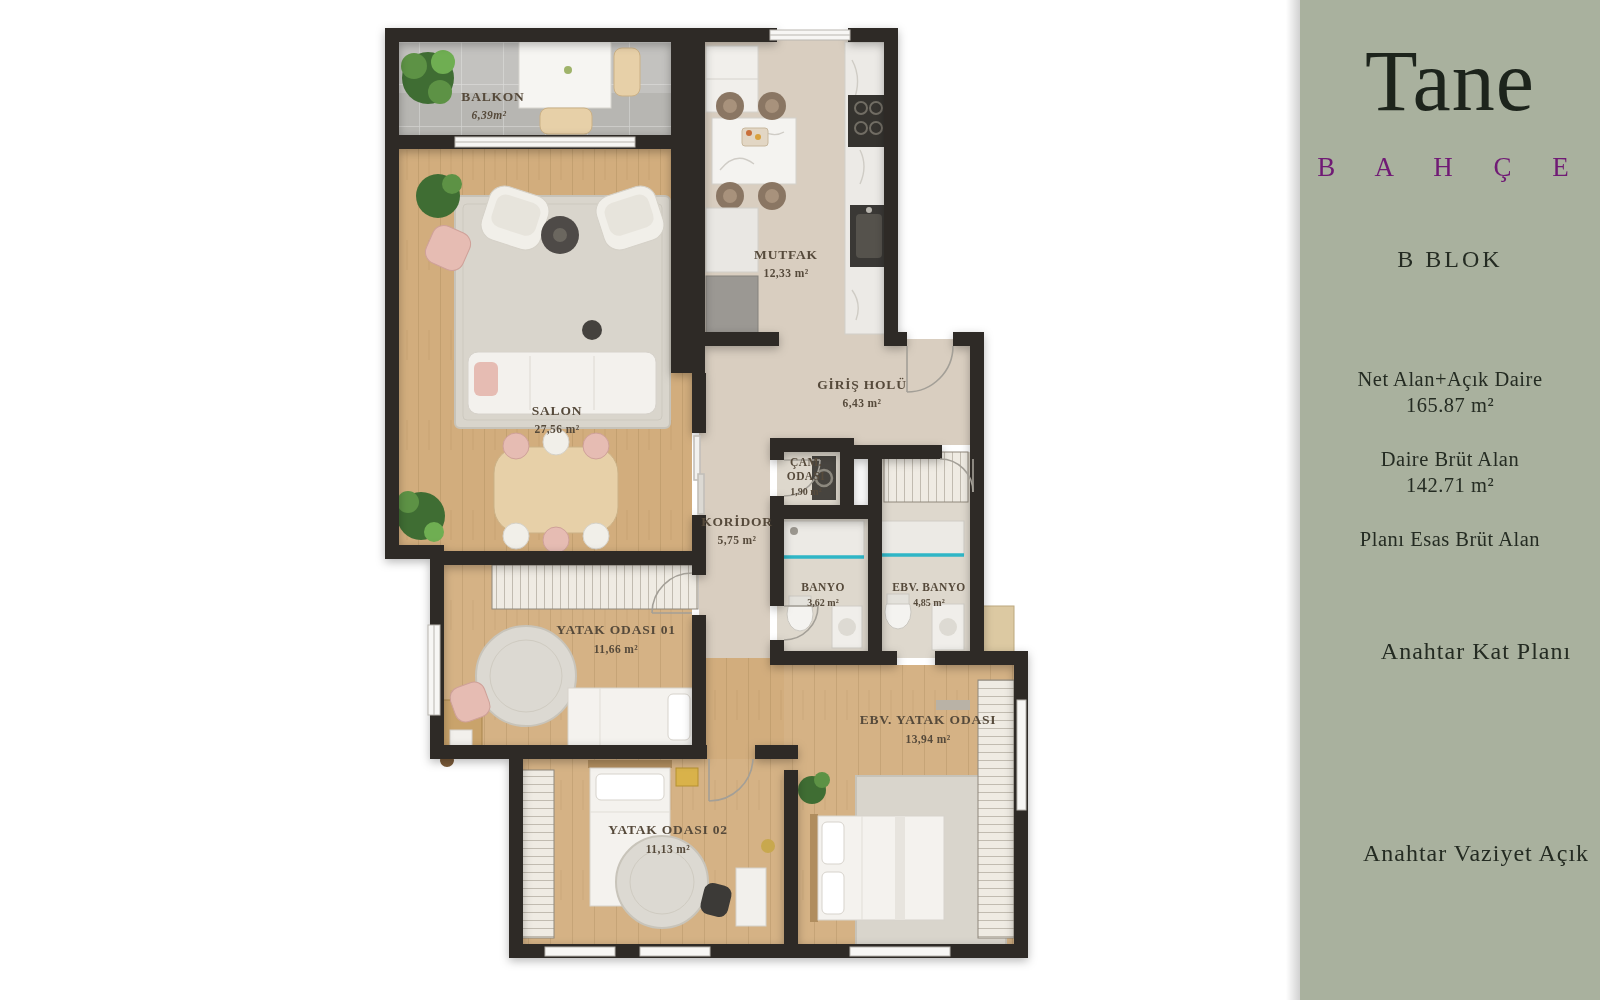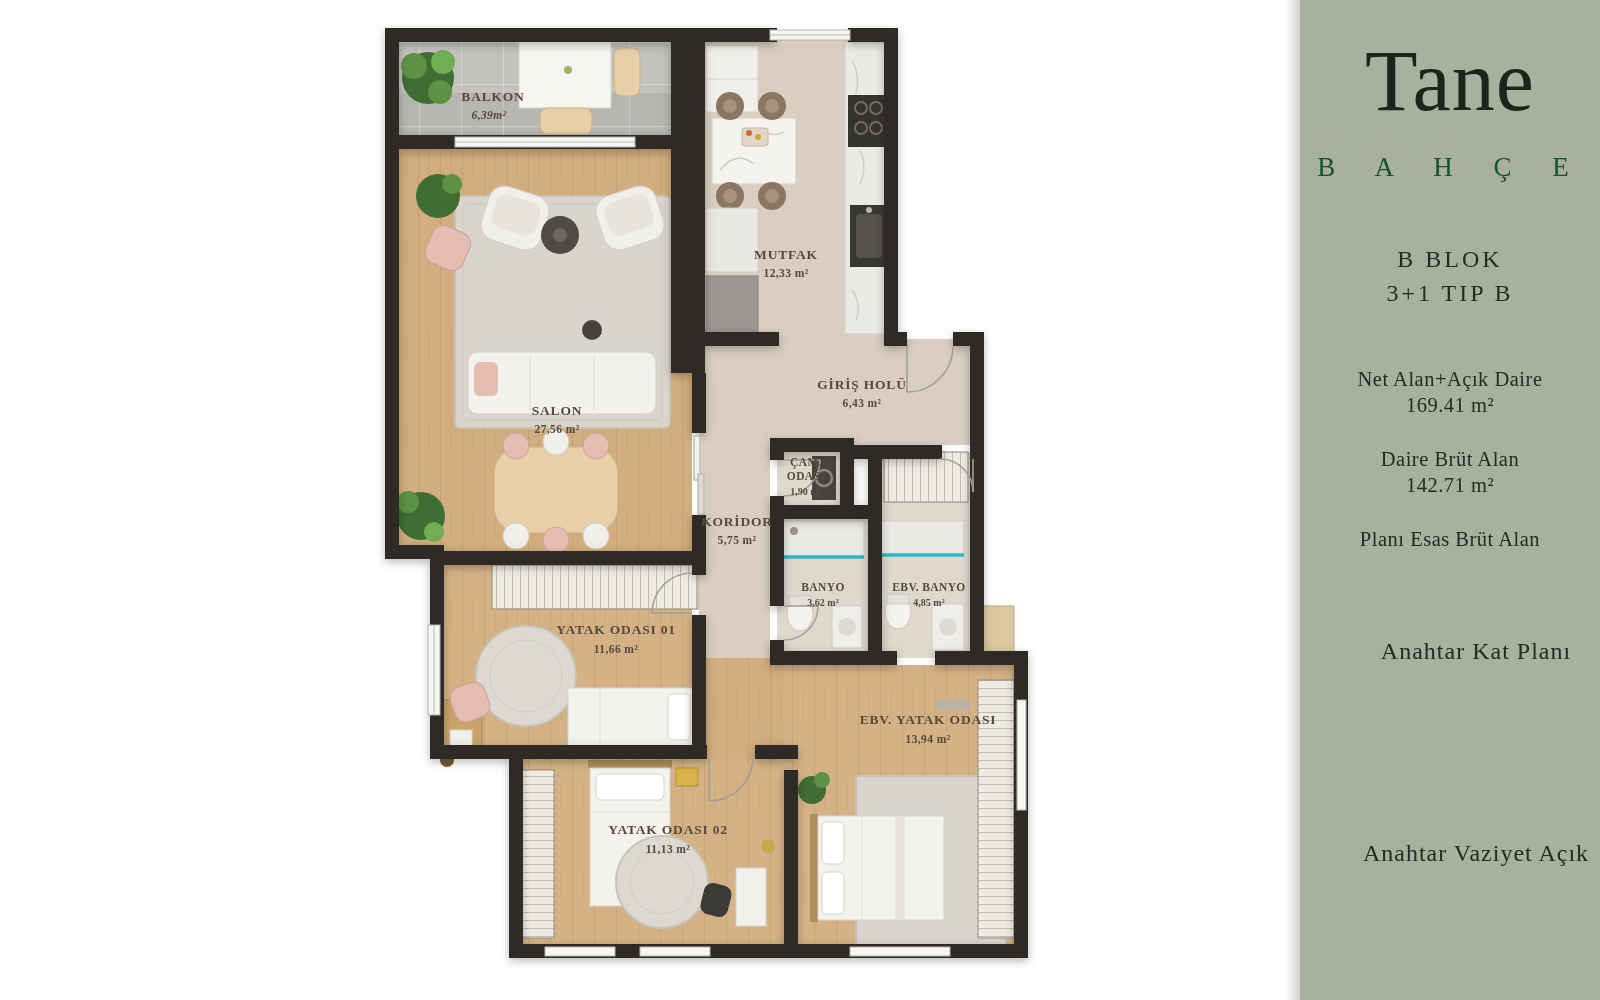--- a/index.html
+++ b/index.html
@@ -6,21 +6,21 @@
     font-family:"Liberation Serif",serif;}
   .stage{position:relative;width:1600px;height:1000px;background:#ffffff;}
   .plan-wrap{position:absolute;left:0;top:0;width:1436px;height:1000px;}
   
   .sidebar{position:absolute;left:1300px;top:0;width:300px;height:1000px;background:#a9b19e;
     color:#242b22;}
   .sidebar::before{content:"";position:absolute;left:-14px;top:0;width:14px;height:1000px;
     background:linear-gradient(to left,rgba(0,0,0,.18),rgba(0,0,0,0));}
   .sb-abs{position:absolute;left:0;width:300px;text-align:center;}
   .logo{top:38px;font-size:86px;line-height:1;font-weight:400;letter-spacing:1px;color:#1d241c;}
-  .brand-sub{top:152px;font-size:27px;letter-spacing:17px;padding-left:3px;box-sizing:border-box;color:#14532d;}
+  .brand-sub{top:152px;font-size:27px;letter-spacing:17px;padding-left:3px;box-sizing:border-box;color:#701a75;}
   .block{top:246px;font-size:24px;letter-spacing:3px;}
   .unit{top:280px;font-size:24px;letter-spacing:3px;}
   .stats{top:366px;}
   .stat{margin-bottom:28px;font-size:20.5px;line-height:26px;letter-spacing:.5px;}
   .plan-label{font-size:24px;letter-spacing:1px;padding-left:26px;}
   .key-label{top:638px;}
   .site-label{top:840px;}
   
   text{font-family:"Liberation Serif",serif;fill:#564a3b;}
   .rname{font-size:13.5px;font-weight:bold;letter-spacing:.8px;}
@@ -339,26 +339,25 @@
       <text class="rname" x="668" y="834">YATAK ODASI 02</text>
       <text class="rarea" x="668" y="853">11,13 m²</text>
     </g>
   </svg>
   </div>
 
   <aside class="sidebar">
     <div class="sb-abs logo">Tane</div>
     <div class="sb-abs brand-sub">B A H Ç E</div>
     <div class="sb-abs block">B BLOK</div>
-    <div class="sb-abs unit">3+1 TIP B</div>
 
     <div class="sb-abs stats">
       <div class="stat">
         <div>Net Alan+Açık Daire</div>
-        <div>169.41 m²</div>
+        <div>165.87 m²</div>
       </div>
       <div class="stat">
         <div>Daire Brüt Alan</div>
         <div>142.71 m²</div>
       </div>
       <div class="stat">
         <div>Planı Esas Brüt Alan</div>
       </div>
     </div>
 

